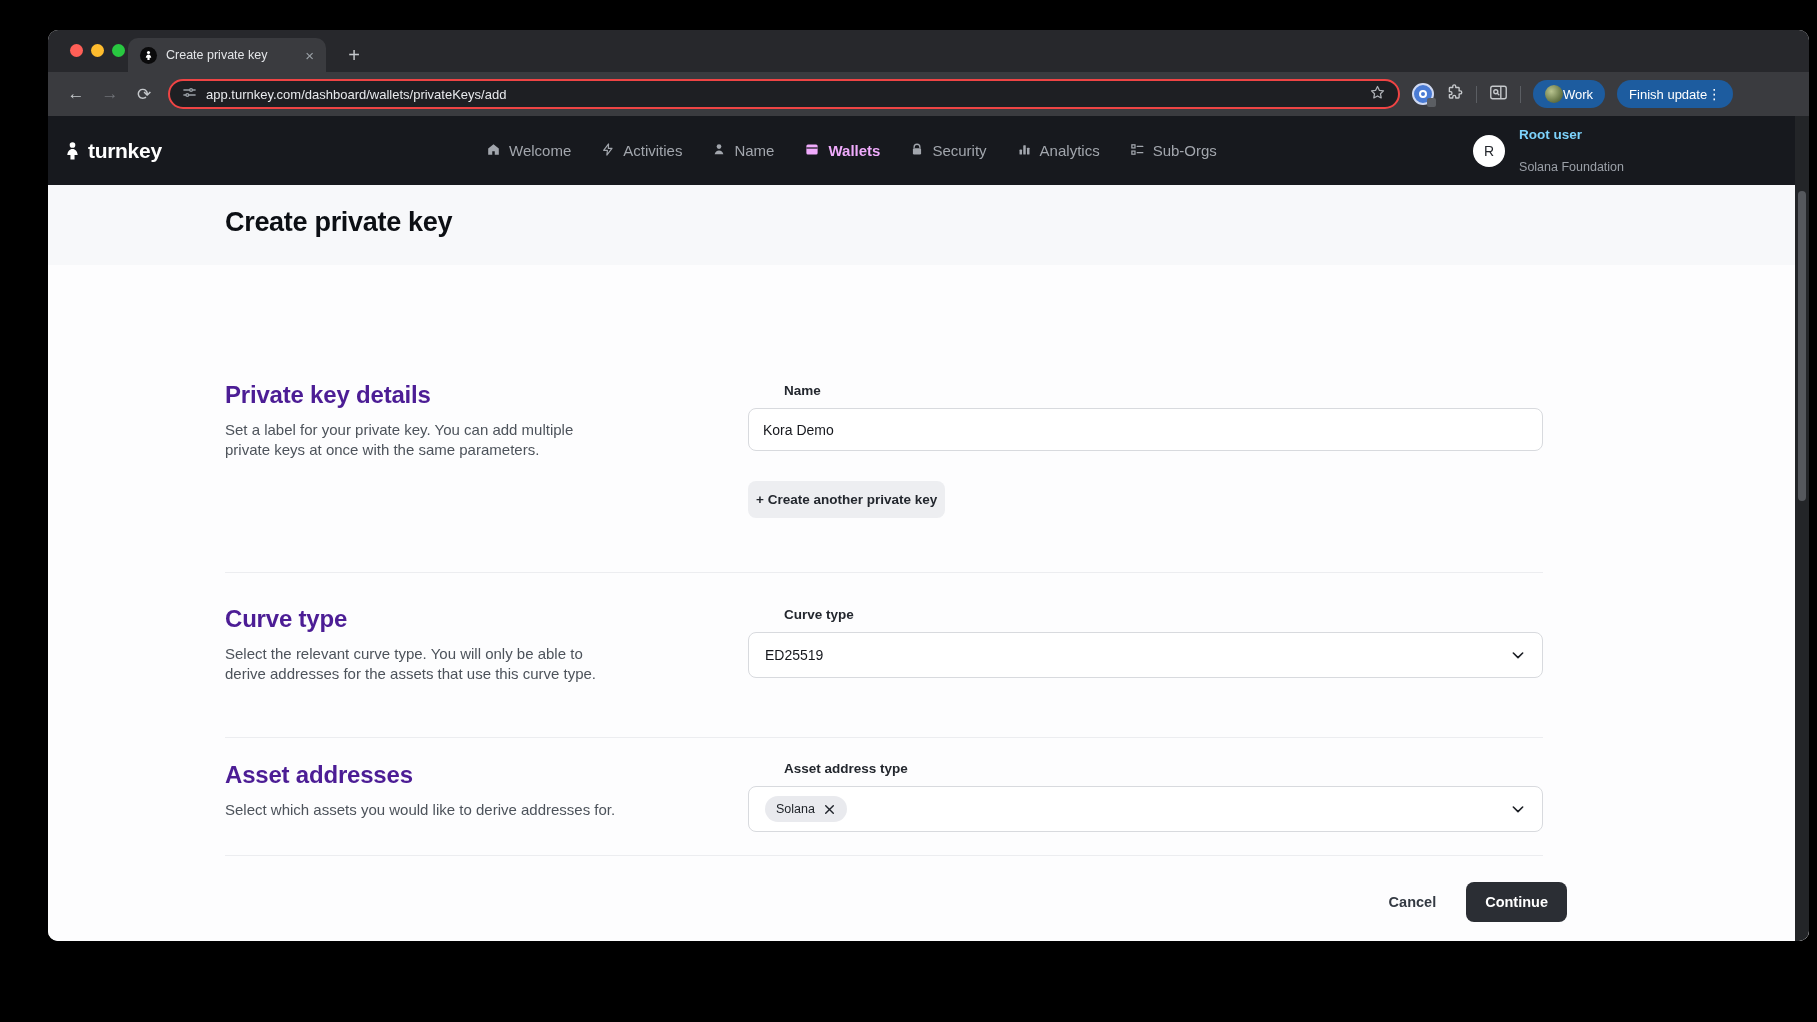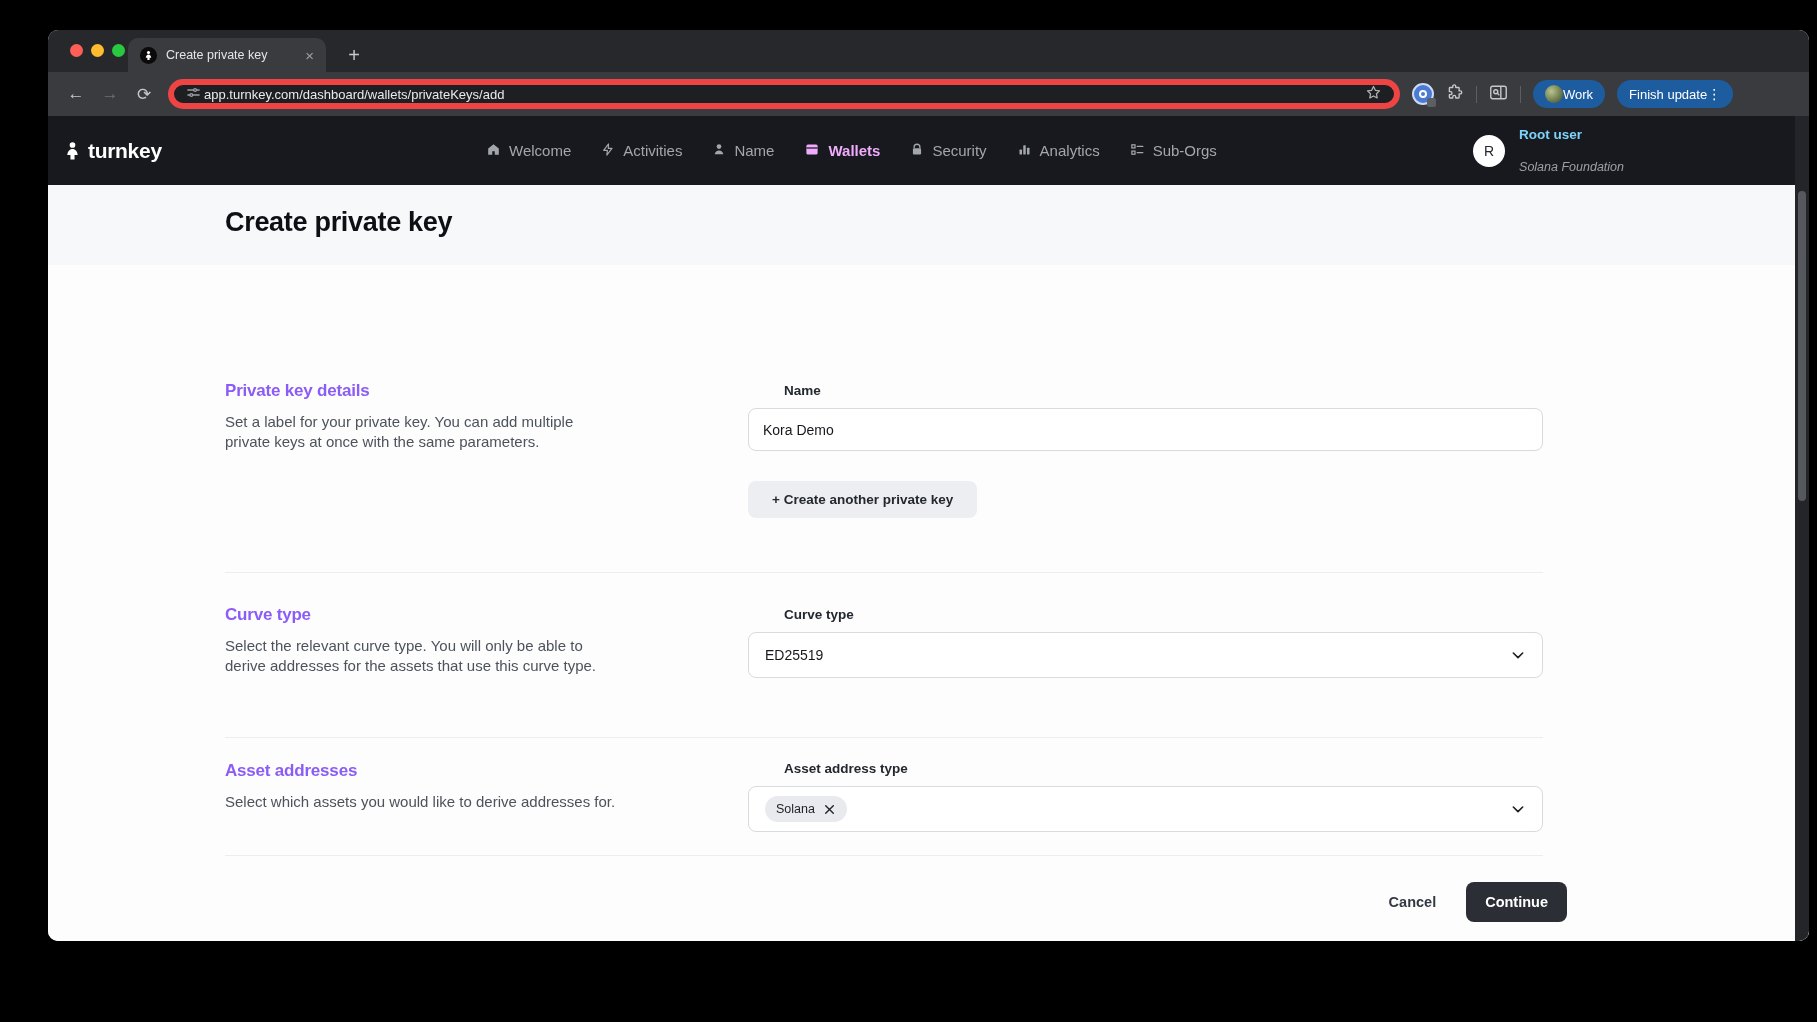--- a/index.html
+++ b/index.html
@@ -23,22 +23,22 @@
   .newtab { position:absolute; left:292px; top:11px; color:#c4c7cb; font-size:20px; width:28px; height:28px;
             display:flex; align-items:center; justify-content:center; }
 
   
   .toolbar { position:absolute; left:0; top:42px; width:100%; height:44px; background:#3a3b3f;
              display:flex; align-items:center; padding:0 14px; }
   .nav-btn { width:28px; height:28px; display:flex; align-items:center; justify-content:center;
              color:#c6c9cc; font-size:17px; margin-right:6px; }
   .nav-btn.dim { color:#6f7277; }
   .omnibox { flex:none; width:1232px; height:30px; margin-left:4px; background:#1e1f23;
-             border:6px solid #ef4444; border-radius:16px; display:flex; align-items:center;
-             padding:0 12px; gap:3px; }
+             border:2px solid #ef4444; border-radius:16px; display:flex; align-items:center;
+             padding:0 12px; gap:9px; }
   .url { color:#e8eaed; font-size:13px; flex:1; white-space:nowrap; overflow:hidden; }
   .ext-cluster { display:flex; align-items:center; margin-left:12px; gap:12px; }
   .vsep { width:1px; height:17px; background:#5b5e63; }
   .pill { height:28px; border-radius:14px; background:#1d5c9f; color:#fff; font-size:13px;
           display:flex; align-items:center; padding:0 12px; gap:0; font-weight:500; }
   .pill .mini-avatar { width:18px; height:18px; border-radius:50%;
         background:radial-gradient(circle at 35% 35%, #b9c48f, #6b7a4a 60%, #3e4a2c); }
   .kebab { font-size:14px; letter-spacing:0; line-height:1; }
   .op-icon { width:22px; height:22px; position:relative; }
   .op-icon .ring { position:absolute; inset:0; border-radius:50%; background:#4a7bd4;
@@ -54,41 +54,41 @@
   .brand { position:absolute; left:16px; display:flex; align-items:center; gap:7px; color:#fff; }
   .brand-word { font-size:21px; font-weight:600; letter-spacing:-.3px; }
   .mainmenu { position:absolute; left:438px; display:flex; align-items:center; gap:30px; }
   .mm-item { display:flex; gap:8px; color:#a2a6ad; font-size:15px; cursor:default; }
   .mm-item svg { flex:none; }
   .mm-item.active { color:#f0abfc; font-weight:600; }
   .userblock { position:absolute; right:185px; display:flex; align-items:center; gap:14px; }
   .avatar { width:32px; height:32px; border-radius:50%; background:#fff; color:#23262c;
             display:flex; align-items:center; justify-content:center; font-size:14px; font-weight:500; }
   .user-name { color:#7dd3fc; font-size:13.5px; font-weight:700; }
-  .user-org { color:#9ba0a8; font-size:12.5px; margin-top:18px;font-style:italic; }
+  .user-org { color:#9ba0a8; font-size:12.5px; margin-top:18px; }
 
   
   .scrollbar { position:absolute; right:0; top:86px; bottom:0; width:14px; background:#232528; }
   .scroll-thumb { position:absolute; left:3px; top:75px; width:8px; height:310px; background:#55585d; border-radius:4px; }
 
   
   .app-content { position:absolute; left:0; top:155px; width:100%; height:756px; background:#fdfdfe; }
   .band { position:absolute; left:0; top:0; width:100%; height:80px; background:#f7f8fa; }
   .page-title { position:absolute; left:177px; top:22px; font-size:27px; font-weight:700; color:#0c0f14; letter-spacing:-.3px; }
 
   .col-left { position:absolute; left:177px; width:400px; }
   .col-right { position:absolute; left:700px; width:795px; }
-  .sec-h { font-size:17px; font-weight:700; color:#8b5cf6; letter-spacing:-.2px; }
+  .sec-h { font-size:24px; font-weight:700; color:#4c1d95; letter-spacing:-.2px; }
   .sec-d { margin-top:11px; font-size:15px; line-height:1.36; color:#4d535b; width:392px; }
   .f-label { font-size:13.5px; font-weight:600; color:#23272e;margin-left:36px; }
 
   .text-input { margin-top:10px; width:100%; height:43px; border:1px solid #d8dade; border-radius:8px;
                 background:#fff; padding:0 14px; font-size:14px; color:#16181d;
                 font-family:"Liberation Sans", sans-serif; outline:none; }
-  .btn-secondary { margin-top:30px; height:37px; padding:0 24px; background:#edeef1; border:none;
+  .btn-secondary { margin-top:30px; height:37px; padding:0 8px; background:#edeef1; border:none;
                    border-radius:8px; font-size:13.5px; font-weight:600; color:#23272e;
                    font-family:"Liberation Sans", sans-serif; cursor:default; }
   .select { margin-top:10px; width:100%; height:46px; border:1px solid #d8dade; border-radius:8px;
             background:#fff; display:flex; align-items:center; justify-content:space-between;
             padding:0 16px; font-size:14px; color:#16181d; }
   .chip { display:inline-flex; align-items:center; gap:8px; background:#e9eaee; border-radius:999px;
           padding:6px 11px; font-size:12.5px; color:#1c2026; }
   .divider { position:absolute; left:177px; width:1318px; height:1px; background:#ecedf0; }
 
   .footer { position:absolute; top:697px; right:242px; display:flex; align-items:center; gap:30px; }

